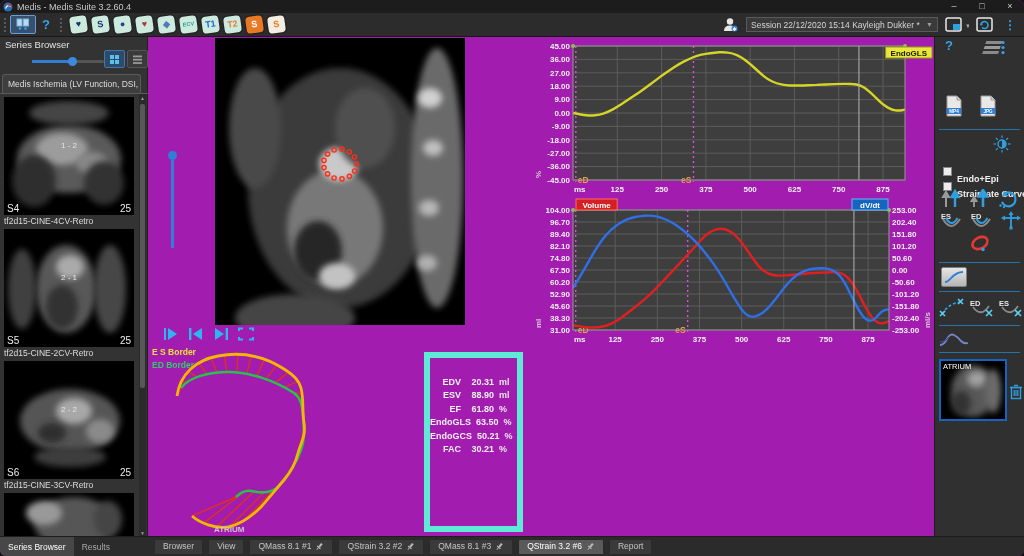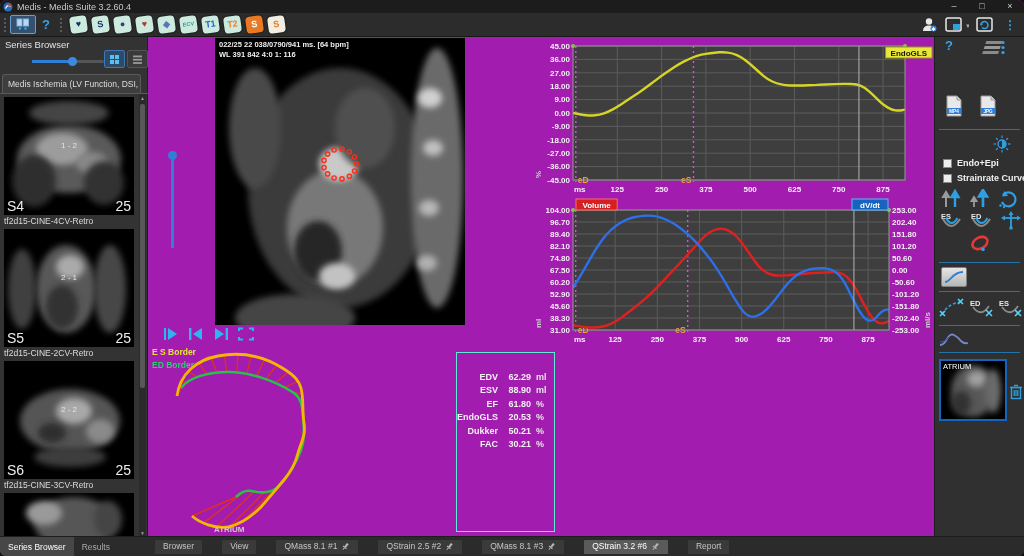--- a/index.html
+++ b/index.html
@@ -38,66 +38,66 @@
   .sb-slider .knob{position:absolute;left:36px;top:-3px;width:9px;height:9px;border-radius:50%;background:#3b8ae0;}
   .view-btn{position:absolute;top:13px;width:21px;height:18px;border:1px solid #555;background:#3a3a3a;
             display:flex;align-items:center;justify-content:center;border-radius:2px;}
   .view-btn.active{border-color:#3d77b8;background:#2d4a66;}
   .series-tab{position:absolute;left:2px;top:37px;width:139px;height:19px;background:#3e3e3e;border:1px solid #5a5a5a;
               border-bottom:none;border-radius:3px 3px 0 0;color:#ddd;font-size:8.5px;line-height:18px;
               padding:0 5px;white-space:nowrap;overflow:hidden;}
   .thumb-area{position:absolute;left:0;top:56px;width:148px;height:443px;border-top:1px solid #5a5a5a;overflow:hidden;}
   .thumb{position:absolute;left:4px;width:130px;}
   .thumb-img{width:130px;height:118px;background:#000;position:relative;overflow:hidden;text-decoration:underline;}
-  .t-corner{position:absolute;font-size:14px;color:#ededed;bottom:1px;}
+  .t-corner{position:absolute;font-size:10px;color:#ededed;bottom:1px;}
   .t-ann{position:absolute;font-size:8px;color:#e5e5e5;left:0;right:0;top:44px;text-align:center;}
   .thumb-name{font-size:8.5px;color:#dcdcdc;height:13px;line-height:13px;white-space:nowrap;overflow:hidden;}
   .vscroll{position:absolute;left:139px;top:0;width:7px;height:443px;background:#2a2a2a;}
   .vscroll .arr{position:absolute;left:0;width:7px;font-size:5px;color:#999;text-align:center;}
   .vscroll .bar{position:absolute;left:1px;top:10px;width:5px;height:284px;background:#585858;border-radius:2px;}
 
   
   .mri-box{position:absolute;left:215px;top:38px;width:250px;height:287px;background:#000;}
   .mri-overlay{position:absolute;left:4px;top:2px;font-size:7.5px;font-weight:bold;color:#efefef;
                line-height:9.5px;text-shadow:0 0 2px #000,0 0 2px #000;}
   .v-slider{position:absolute;left:167px;top:151px;width:11px;height:100px;}
   .v-slider .knob{position:absolute;left:1px;top:0;width:9px;height:9px;border-radius:50%;background:#2f7fd6;}
   .v-slider .rail{position:absolute;left:4px;top:9px;width:3px;height:88px;background:#2f7fd6;}
   .player{position:absolute;left:163px;top:327px;display:flex;gap:9px;align-items:center;}
   .bl{position:absolute;font-size:8.5px;font-weight:bold;}
   .contour-mount{position:absolute;left:148px;top:344px;width:285px;height:192px;}
 
   
-  .meas-panel{position:absolute;left:456px;top:352px;width:99px;height:180px;border:1px solid #5eead4;}
+  .meas-panel{position:absolute;left:424px;top:352px;width:99px;height:180px;border:6px solid #5eead4;}
   .meas-rows{margin-top:17px;}
   .m-row{display:flex;height:13.5px;align-items:center;font-size:9px;font-weight:bold;color:#f2f2f2;padding-right:4px;}
   .m-l{flex:1;text-align:right;}
   .m-v{width:28px;text-align:right;margin-left:5px;}
   .m-u{width:14px;text-align:left;margin-left:5px;color:#e8e8e8;}
 
   
   .chart-mount{position:absolute;}
 
   
   .sidebar{position:absolute;right:0;top:37px;width:90px;height:499px;background:#303030;border-left:1px solid #1e1e1e;}
   .sb-abs{position:absolute;}
   .divider{position:absolute;left:4px;right:4px;height:1px;background:#2574a9;}
   .cb-row{position:absolute;left:8px;display:flex;align-items:center;gap:5px;}
   .cb-box{width:9px;height:9px;background:#ededed;border:1px solid #888;}
-  .cb-lab{font-size:9px;font-weight:bold;color:#f0f0f0;white-space:nowrap;}
+  .cb-lab{font-size:9px;font-weight:bold;color:#f0f0f0;white-space:nowrap;margin-top:16px;}
   .atrium-thumb{position:absolute;left:4px;top:322px;width:68px;height:62px;border:2px solid #1565c0;background:#000;overflow:hidden;}
   .atrium-lab{position:absolute;left:2px;top:1px;font-size:7.5px;color:#fff;z-index:2;}
 
   
   .bottombar{position:absolute;left:0;top:536px;width:1024px;height:20px;background:#2b2b2b;
              border-top:1px solid #1d1d1d;display:flex;align-items:center;}
   .lb-zone{width:150px;display:flex;height:20px;}
   .lb-tab{height:20px;line-height:20px;padding:0 8px;font-size:8.5px;color:#a8a8a8;}
   .lb-tab.active{background:#474747;color:#fff;}
-  .main-tabs{display:flex;gap:18px;margin-left:4px;align-items:center;}
+  .main-tabs{display:flex;gap:5px;margin-left:4px;align-items:center;}
   .m-tab{height:16px;line-height:15px;padding:0 8px;font-size:8.5px;background:#3a3a3a;color:#c5c5c5;
          border:1px solid #2a2a2a;border-radius:2px 2px 0 0;display:flex;align-items:center;gap:4px;}
   .m-tab.active{background:#5a5a5a;color:#fff;justify-content:flex-end;}
 </style>
 </head>
 <body>
 
 <div id="app">
 
   <div class="titlebar">
@@ -138,20 +138,24 @@
         <div class="app-tile" style="background: rgb(232, 122, 37); color: rgb(255, 255, 255);">S</div>
         <div class="app-tile" style="background: rgb(242, 239, 226); color: rgb(232, 122, 37);">S</div>
       </div>
     <div class="session-zone">
       <svg width="17" height="15">
         <circle cx="8" cy="4.5" r="3.2" fill="#e8e8e8"></circle>
         <path d="M2 14 Q2 8.5 8 8.5 Q14 8.5 14 14 Z" fill="#e8e8e8"></path>
         <circle cx="12.5" cy="11.5" r="3" fill="#2f7fd6"></circle>
         <text x="12.5" y="13.6" font-size="5.5" fill="#fff" text-anchor="middle">✱</text>
       </svg>
+      <div class="session-box">
+        <span>Session 22/12/2020 15:14 Kayleigh Dukker *</span>
+        <span class="caret">▼</span>
+      </div>
       <svg width="24" height="16">
         <rect x="1" y="1" width="15" height="13" rx="2" fill="none" stroke="#e8e8e8" stroke-width="1.5"></rect>
         <rect x="8" y="7" width="7" height="6" fill="#2f9fe0"></rect>
         <text x="20" y="11" font-size="6" fill="#aaa">▼</text>
       </svg>
       <svg width="18" height="16">
         <rect x="1" y="1" width="15" height="13" rx="2" fill="none" stroke="#e8e8e8" stroke-width="1.5"></rect>
         <path d="M5 8 a3.5 3.5 0 1 1 1 2.5" stroke="#2f9fe0" stroke-width="1.6" fill="none"></path>
         <path d="M4.2 6.5 L5 8.8 L7.2 7.8 Z" fill="#2f9fe0"></path>
       </svg>
@@ -282,24 +286,20 @@
           <circle cx="112.6" cy="135.9" r="2.1" fill="none" stroke="#ff2d1a" stroke-width="1.4"></circle>
           <circle cx="109.0" cy="129.6" r="2.1" fill="none" stroke="#ff2d1a" stroke-width="1.4"></circle>
           <circle cx="109.0" cy="122.4" r="2.1" fill="none" stroke="#ff2d1a" stroke-width="1.4"></circle>
           <circle cx="112.6" cy="116.1" r="2.1" fill="none" stroke="#ff2d1a" stroke-width="1.4"></circle>
           <circle cx="119.1" cy="112.0" r="2.1" fill="none" stroke="#ff2d1a" stroke-width="1.4"></circle>
           <circle cx="127.0" cy="111.1" r="2.1" fill="none" stroke="#ff2d1a" stroke-width="1.4"></circle>
           <circle cx="134.4" cy="113.7" r="2.1" fill="none" stroke="#ff2d1a" stroke-width="1.4"></circle>
           <circle cx="139.6" cy="119.0" r="2.1" fill="none" stroke="#ff2d1a" stroke-width="1.4"></circle>
         </g>
       </svg>
-    <div class="mri-overlay">
-      <div>022/25 22 038/0790/941 ms. [64 bpm]</div>
-      <div>WL 391 842 4:0 1: 116</div>
-    </div>
   </div>
 
   <div class="v-slider">
     <div class="knob"></div>
     <div class="rail"></div>
   </div>
 
   <div class="player">
     <svg width="16" height="14">
       <rect x="1" y="1" width="2" height="12" fill="#2fb4f2"></rect>
@@ -357,40 +357,40 @@
         </g>
         <path d="M 33,44 C 41,33 61,28 80,28 C 101,28 126,36 146,49 C 153,54 154,61 155,71 C 156,86 157,96 153,106 C 149,117 141,131 130,143 C 121,151 109,148 103,147 C 97,146 91,150 88,153" fill="none" stroke="#27c24c" stroke-width="2.6"></path>
         <path d="M 29,52 C 32,30 48,16 70,12 C 96,7 119,14 136,25 C 147,32 151,37 153,44 C 156,56 154,66 156,79 C 158,92 153,98 150,109 C 147,121 142,129 136,136 C 129,144 121,154 113,163 C 103,173 91,181 80,183 C 67,185 52,179 44,172" fill="none" stroke="#f2b705" stroke-width="2.8"></path>
         <text x="66" y="188" font-size="8" font-weight="bold" fill="#c8c8c8">ATRIUM</text>
       </svg></div>
 
   <div class="meas-panel">
     <div class="meas-rows" id="meas-rows">
         <div class="m-row">
           <span class="m-l">EDV</span>
-          <span class="m-v">62.29</span>
+          <span class="m-v">20.31</span>
           <span class="m-u">ml</span>
         </div>
         <div class="m-row">
           <span class="m-l">ESV</span>
           <span class="m-v">88.90</span>
           <span class="m-u">ml</span>
         </div>
         <div class="m-row">
           <span class="m-l">EF</span>
           <span class="m-v">61.80</span>
           <span class="m-u">%</span>
         </div>
         <div class="m-row">
           <span class="m-l">EndoGLS</span>
-          <span class="m-v">20.53</span>
+          <span class="m-v">63.50</span>
           <span class="m-u">%</span>
         </div>
         <div class="m-row">
-          <span class="m-l">Dukker</span>
+          <span class="m-l">EndoGCS</span>
           <span class="m-v">50.21</span>
           <span class="m-u">%</span>
         </div>
         <div class="m-row">
           <span class="m-l">FAC</span>
           <span class="m-v">30.21</span>
           <span class="m-u">%</span>
         </div>
       </div>
   </div>
@@ -721,21 +721,21 @@
           <span>QMass 8.1 #1</span>
           <svg width="9" height="9">
             <g transform="rotate(40 4.5 4.5)" fill="#b8b8b8">
               <rect x="3.4" y="0.8" width="2.2" height="4.2"></rect>
               <rect x="2.3" y="5" width="4.4" height="1.2"></rect>
               <rect x="4.1" y="6.2" width="0.9" height="2.6"></rect>
             </g>
           </svg>
         </div>
         <div class="m-tab">
-          <span>QStrain 2.5 #2</span>
+          <span>QStrain 3.2 #2</span>
           <svg width="9" height="9">
             <g transform="rotate(40 4.5 4.5)" fill="#b8b8b8">
               <rect x="3.4" y="0.8" width="2.2" height="4.2"></rect>
               <rect x="2.3" y="5" width="4.4" height="1.2"></rect>
               <rect x="4.1" y="6.2" width="0.9" height="2.6"></rect>
             </g>
           </svg>
         </div>
         <div class="m-tab">
           <span>QMass 8.1 #3</span>

